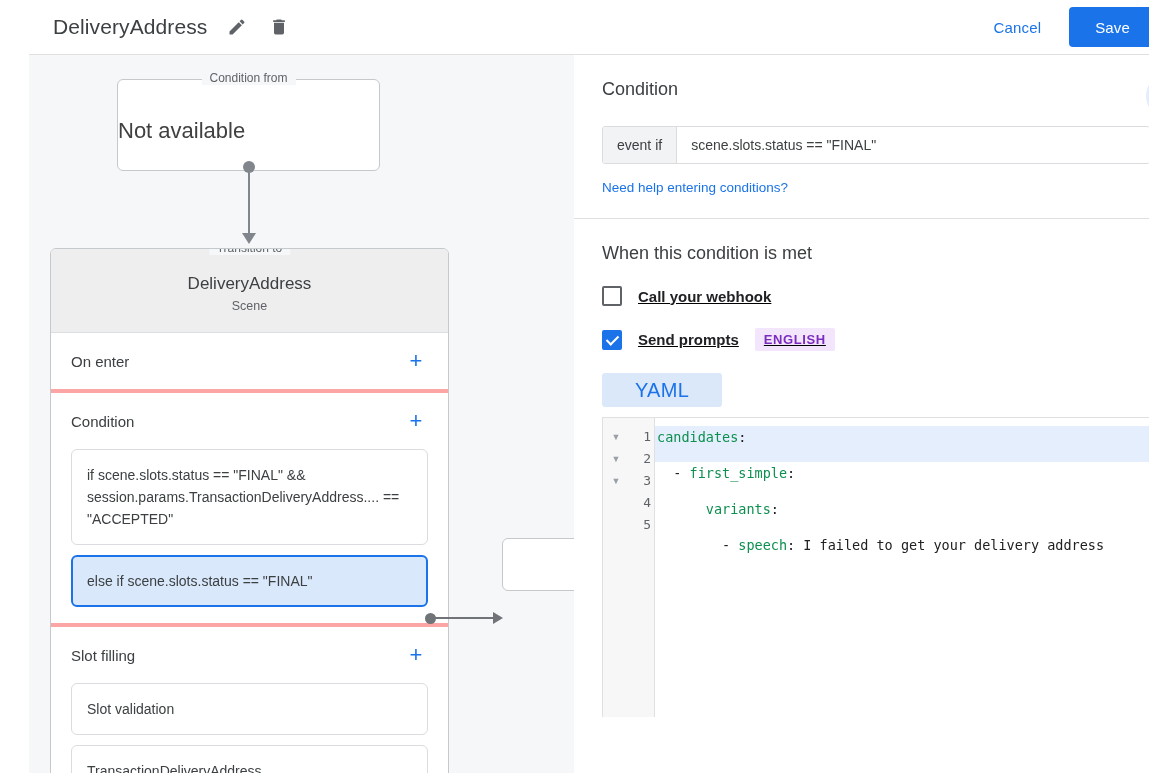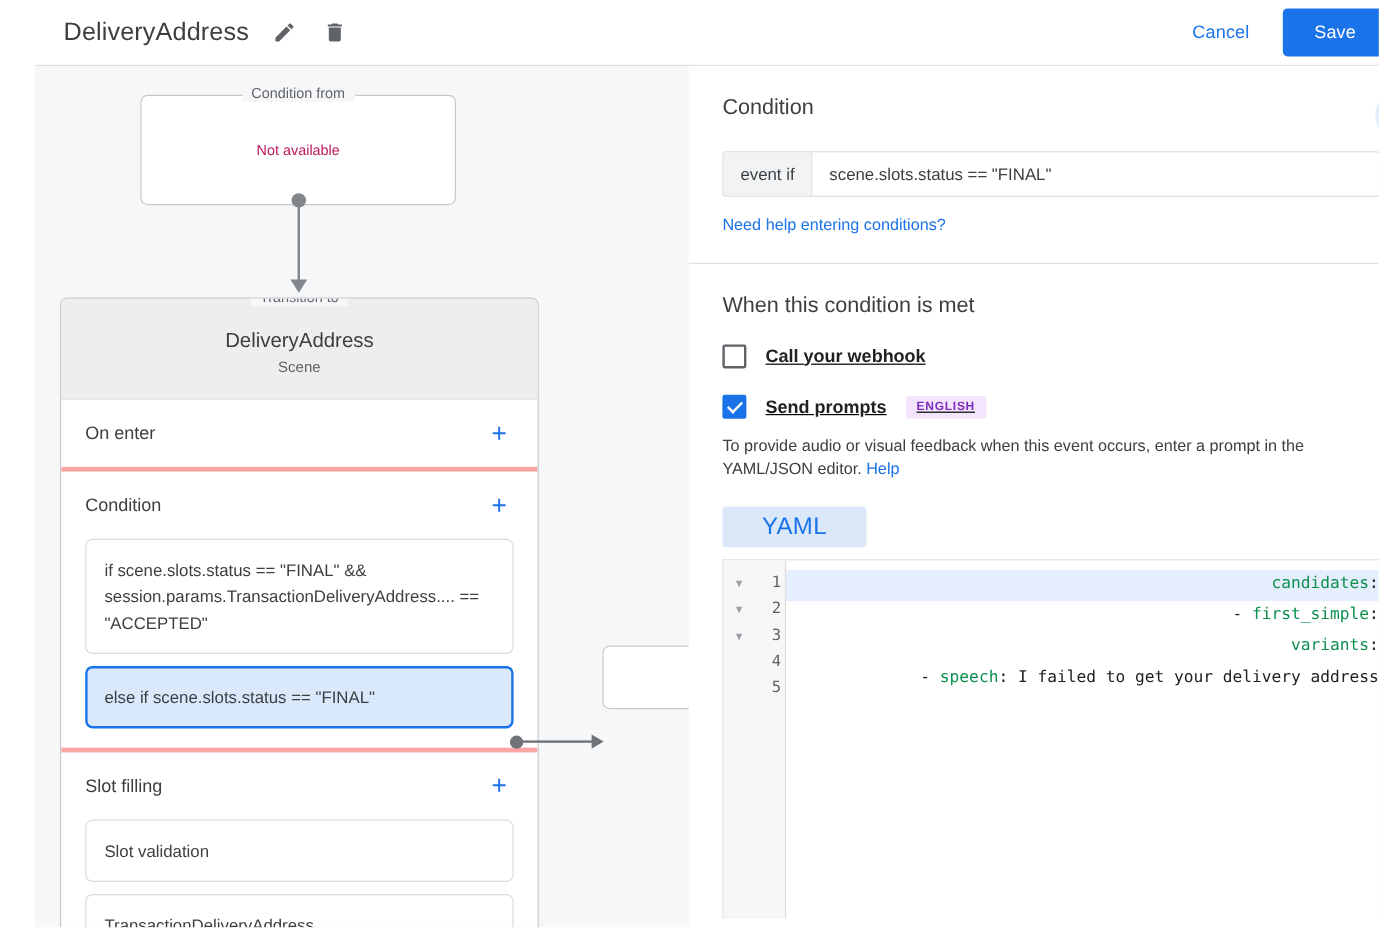--- a/index.html
+++ b/index.html
@@ -86,23 +86,22 @@
     position: absolute; top: -9px; left: 50%;
     transform: translateX(-50%);
     background: #f6f7f8;
     padding: 0 8px;
     font-size: 12px;
     color: #5f6368;
     white-space: nowrap;
   }
   #transition-from-label {
     position: absolute; left: 0; right: 0; top: 38px;
-    text-align: center;
-    font-size: 12px;
-    color: #be185d;
+    font-size: 22px;
+    color: #404040;
   }
 
   
   #connector-vert {
     position: absolute; left: 219px; top: 116px;
     width: 2px; height: 66px;
     background: #80868b;
   }
   #connector-dot {
     position: absolute; left: 214px; top: 106px;
@@ -293,21 +292,21 @@
   .check-label {
     margin-left: 16px;
     font-size: 15px;
     color: #202124;
     font-weight: bold;
   }
   #lang-badge {
     margin-left: 16px;
     background: #f3e5fb;
     color: #7b2cbf;
-    font-size: 10px;
+    font-size: 13px;
     letter-spacing: 0.6px;
     padding: 4px 9px;
     border-radius: 2px;
     font-weight: bold;
   }
   #prompts-desc {
     margin-top: 13px;
     font-size: 13.5px;
     color: #3c4043;
     line-height: 19px;
@@ -373,28 +372,27 @@
     color: #5f6368;
     padding-right: 3px;
   }
   #code-area {
     flex: 1 1 auto;
     padding-top: 8px;
     overflow: hidden;
     position: relative;
   }
   .code-line {
-    height: 26px;
+    height: 36px;
     line-height: 22px;
     font-family: "DejaVu Sans Mono", monospace;
     font-size: 13.5px;
     color: #202124;
     white-space: pre;
-    padding-left: 18px;
-    text-align: right;
+    padding-left: 2px;
   }
   .code-line.hl { background: #e4eefc; }
   .tok-key { color: #0d904f; }
   .tok-punc { color: #202124; }
   .tok-str { color: #202124; }
 </style>
 </head>
 <body>
 
 <div id="app">
@@ -499,24 +497,20 @@
           <span class="checkbox"></span>
           <span class="check-label">Call your webhook</span>
         </div>
 
         <div class="check-row">
           <span class="checkbox checked"></span>
           <span class="check-label">Send prompts</span>
           <span id="lang-badge">ENGLISH</span>
         </div>
 
-        <div id="prompts-desc">
-          <span>To provide audio or visual feedback when this event occurs, enter a prompt in the YAML/JSON editor.</span>
-          <a class="link">Help</a>
-        </div>
 
         <div id="editor-tabs">
           <div class="editor-tab active">YAML</div>
         </div>
 
         <div id="code-editor">
           <div id="fold-gutter">
             <div class="fold-arrow">▼</div>
             <div class="fold-arrow">▼</div>
             <div class="fold-arrow">▼</div>

